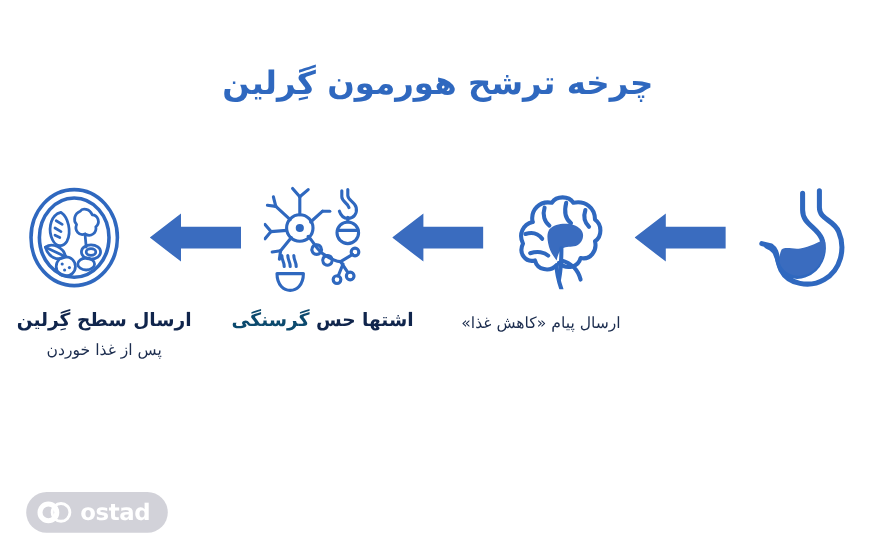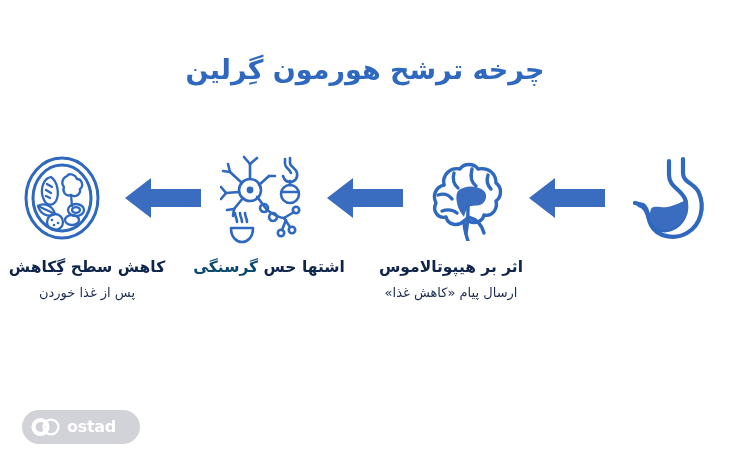--- a/index.html
+++ b/index.html
@@ -133,21 +133,21 @@
     flex-direction: row;
     align-items: center;
     direction: ltr;
     padding-left: 9px;
     box-sizing: border-box;
   }
   .logo-mark { flex: 0 0 auto; display: block; }
   .logo-text {
     margin-left: 6px;
     font-family: "DejaVu Sans", "Liberation Sans", sans-serif;
-    font-size: 16px;
+    font-size: 19px;
     font-weight: bold;
     color: #ffffff;
     letter-spacing: -0.3px;
     line-height: 1;
   }
 </style>
 </head>
 <body>
 
 <div class="infographic">
@@ -286,30 +286,29 @@
       </svg>
     </div>
   </div>
 
   <div class="labels-row">
 
     <div class="label-cell">
     </div>
 
     <div class="label-cell">
-      <div class="label-head"><span>اثر بر هیپوتالاموس</span><span class="hl"></span></div>
       <div class="label-sub">ارسال پیام «کاهش غذا»</div>
     </div>
 
     <div class="label-cell">
       <div class="label-head"><span>اشتها حس </span><span class="hl">گرسنگی</span></div>
     </div>
 
     <div class="label-cell">
-      <div class="label-head"><span>کاهش سطح گِکاهش</span><span class="hl"></span></div>
+      <div class="label-head"><span>ارسال سطح گِرلین</span><span class="hl"></span></div>
       <div class="label-sub">پس از غذا خوردن</div>
     </div>
   </div>
 
   <div class="logo">
     <svg class="logo-mark" width="30" height="20" viewBox="0 0 30 20" aria-hidden="true">
       <circle cx="9.5" cy="10" r="7" fill="none" stroke="#ffffff" stroke-width="4.2"></circle>
       <circle cx="20" cy="10" r="7.4" fill="none" stroke="#ffffff" stroke-width="2.4"></circle>
     </svg>
     <span class="logo-text">ostad</span>

